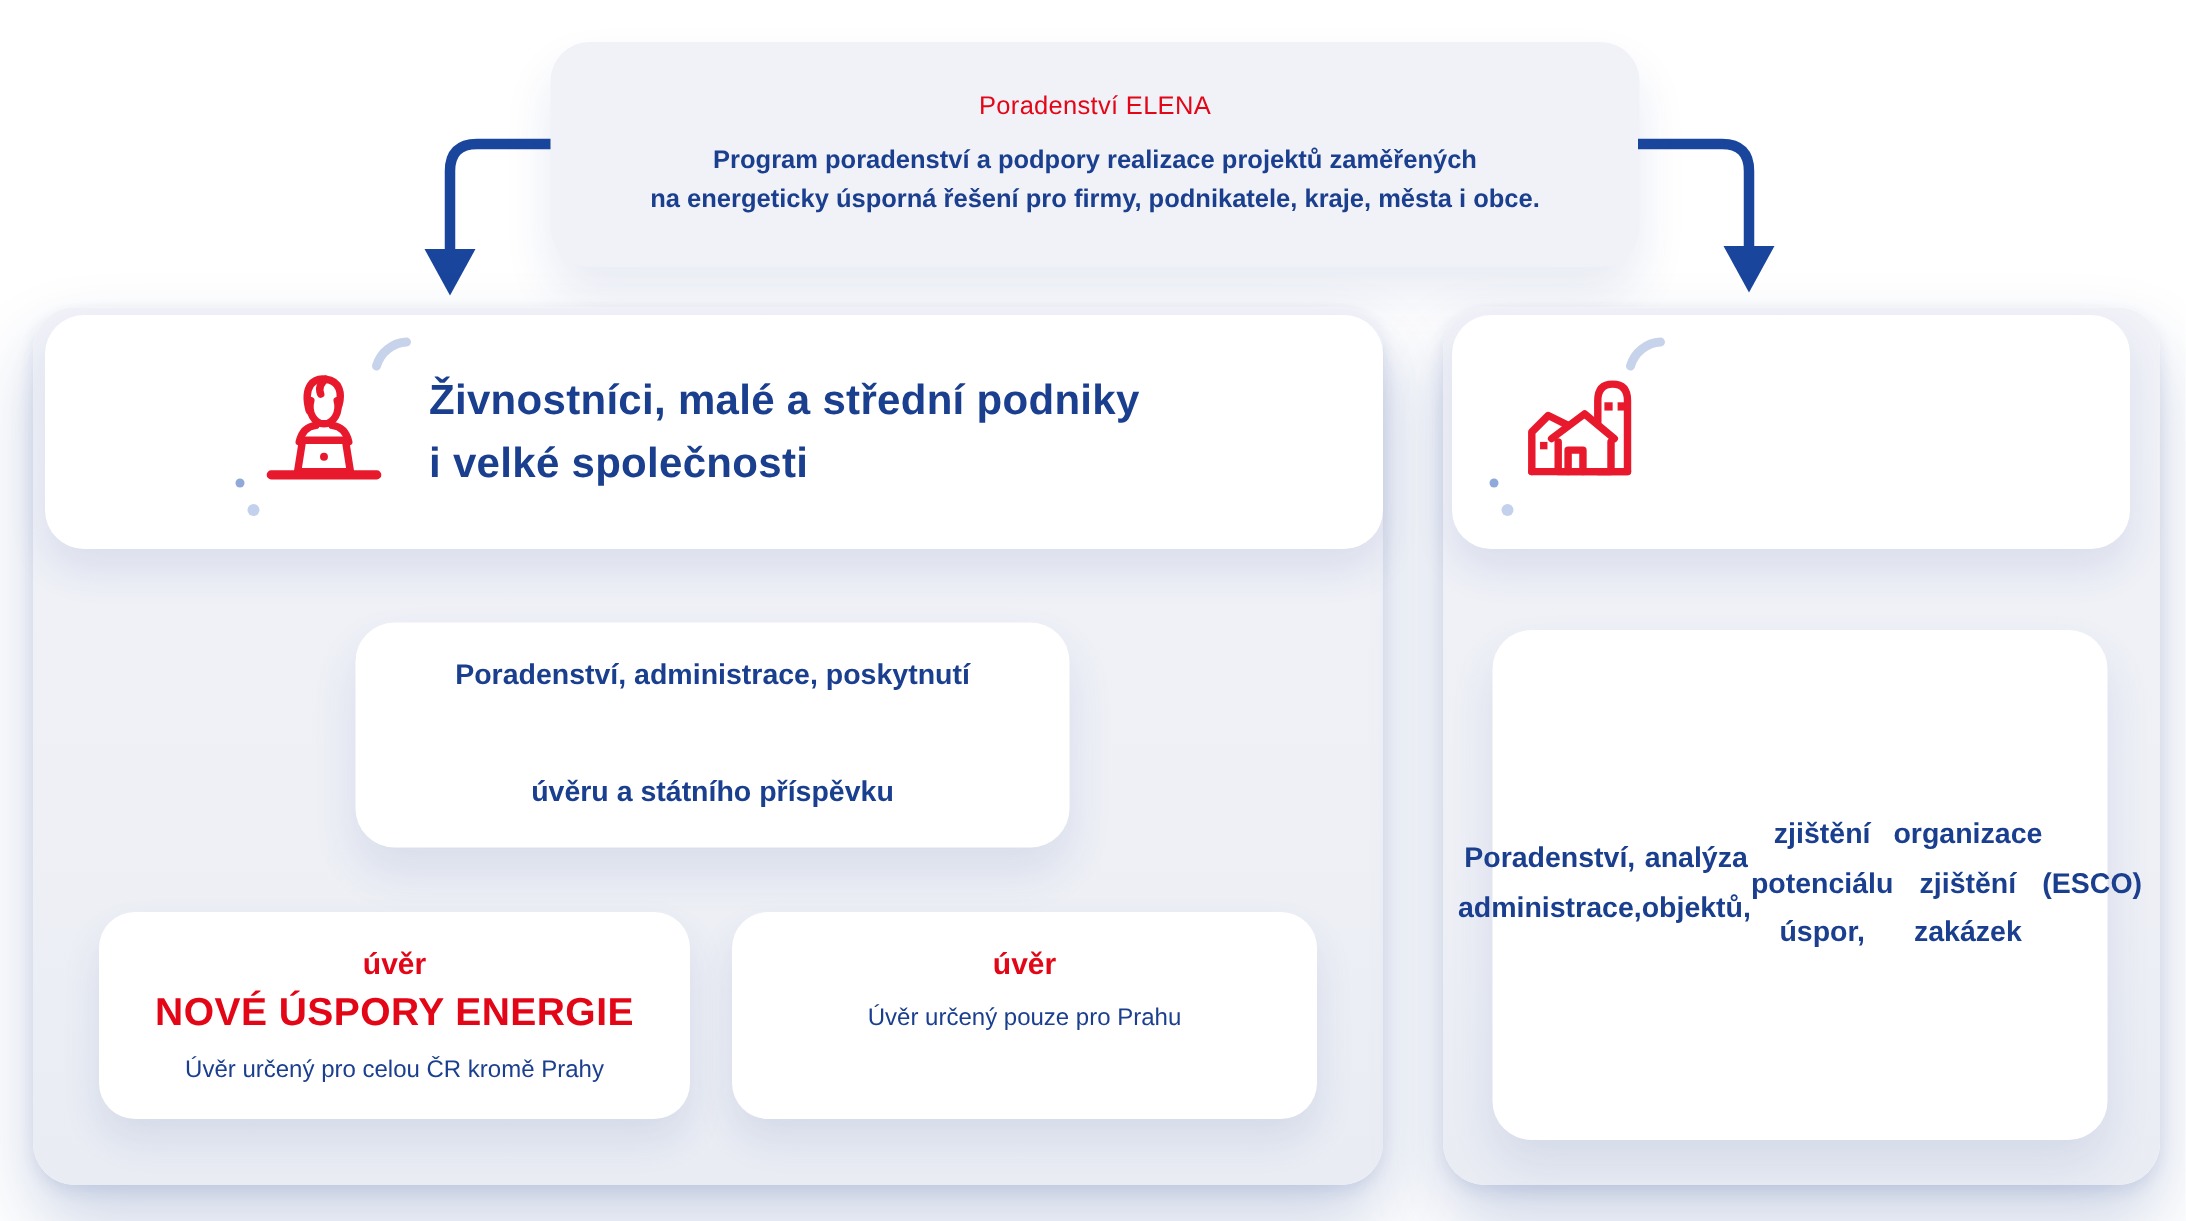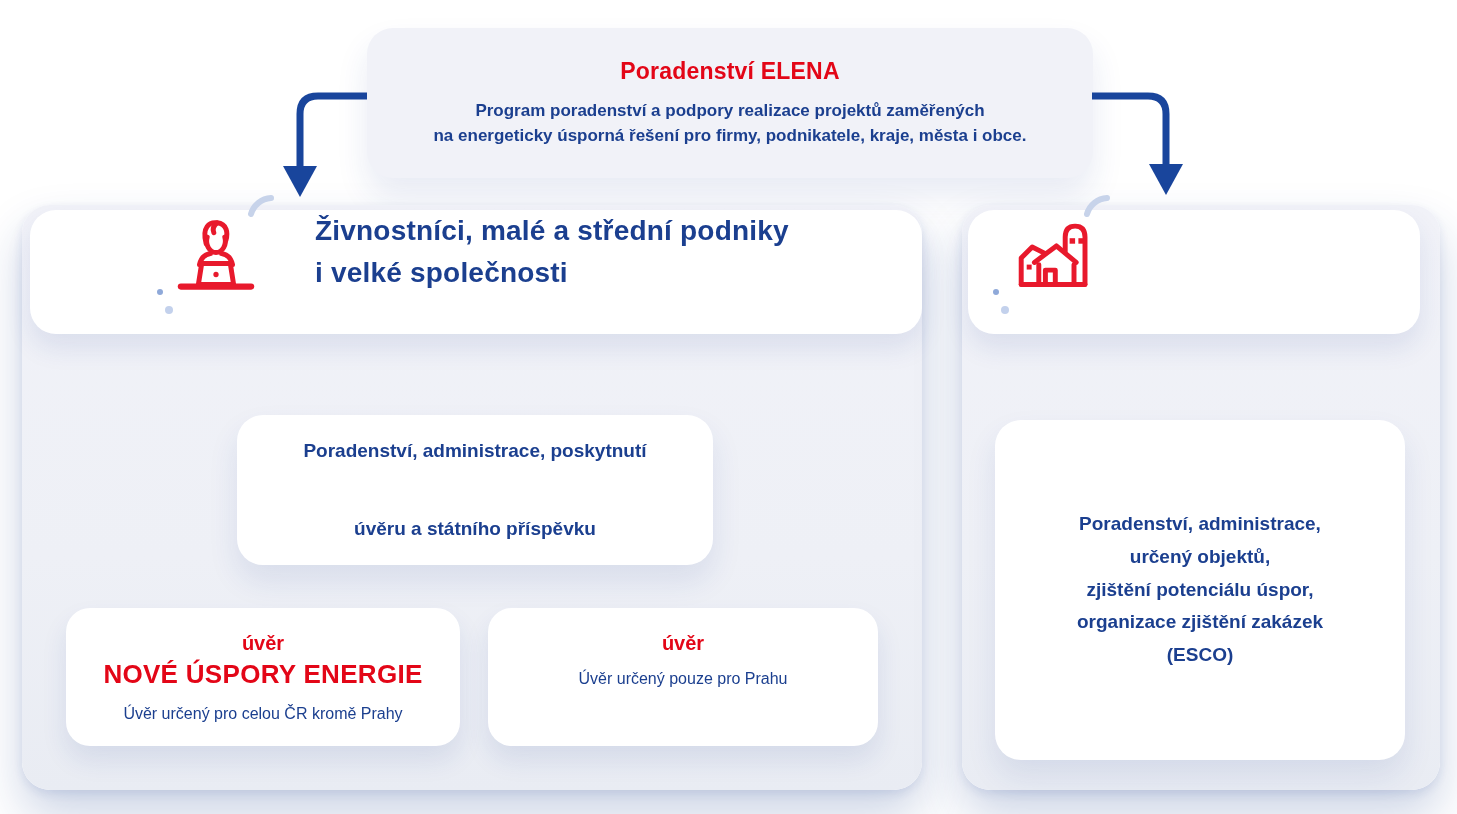--- a/index.html
+++ b/index.html
@@ -15,42 +15,42 @@
   body{margin:0;background:#ffffff;font-family:"Liberation Sans",sans-serif;}
   .stage{position:relative;width:1457px;height:814px;background:#ffffff;overflow:hidden;}
 
   
   .top-box{
     position:absolute;left:367px;top:28px;width:726px;height:150px;
     background:#f1f2f8;border-radius:26px;
     box-shadow:0 18px 32px rgba(27,63,143,0.10);
     display:flex;flex-direction:column;align-items:center;justify-content:center;gap:13px;
   }
-  .top-title{color:var(--red);font-weight:bold;font-size:23px;letter-spacing:.2px;}
+  .top-title{color:var(--red);font-weight:normal;font-size:17px;letter-spacing:.2px;}
   .top-sub{color:var(--navy);font-size:17px;line-height:1.5;text-align:center;font-weight:bold;}
 
   
   .arrows{position:absolute;left:0;top:0;width:1457px;height:814px;pointer-events:none;}
   .arrows path{stroke:var(--arrow);stroke-width:7;fill:none;}
   .arrows polygon{fill:var(--arrow);}
 
   
   .panel{
     position:absolute;top:205px;height:585px;border-radius:28px;
     background:linear-gradient(180deg,#f1f2f8 0%,#eef0f6 60%,#e9ecf3 100%);
     box-shadow:0 26px 48px rgba(27,63,143,0.22), 0 4px 10px rgba(27,63,143,0.10);
   }
   .panel.left{left:22px;width:900px;}
   .panel.right{left:962px;width:478px;}
 
   
   .header-box{
-    position:absolute;top:210px;height:124px;background:#ffffff;border-radius:26px;
+    position:absolute;top:210px;height:156px;background:#ffffff;border-radius:26px;
     box-shadow:0 14px 26px rgba(27,63,143,0.10);
-    display:flex;align-items:flex-start;gap:29px;
+    display:flex;align-items:center;
   }
   .header-box.left{left:30px;width:892px;padding-left:142px;}
   .header-box.right{left:968px;width:452px;padding-left:40px;}
   .icon-wrap{position:relative;width:88px;height:96px;flex:none;margin-right:26px;}
   .icon-wrap svg.main{position:absolute;left:0;top:4px;}
   .decor-arc{position:absolute;right:-22px;top:-16px;}
   .decor-dots{position:absolute;left:-18px;bottom:-12px;}
   .header-title{color:var(--navy);font-weight:bold;font-size:28px;line-height:1.5;letter-spacing:.2px;}
 
   
@@ -72,21 +72,21 @@
   .loan-box.two{left:488px;width:390px;}
   .loan-label{color:var(--red);font-weight:bold;font-size:20px;}
   .loan-name{color:var(--red);font-weight:bold;font-size:26px;margin-top:4px;letter-spacing:.3px;}
   .loan-desc{color:var(--navy);font-size:16px;margin-top:15px;}
 
   
   .esco-box{
     position:absolute;left:995px;top:420px;width:410px;height:340px;
     background:#ffffff;border-radius:26px;
     box-shadow:0 16px 30px rgba(27,63,143,0.10);
-    display:flex;flex-direction:column;align-items:center;justify-content:center;
+    display:flex;flex-direction:row;align-items:center;justify-content:center;
     text-align:center;color:var(--navy);font-weight:bold;font-size:19px;line-height:1.72;
   }
 </style>
 </head>
 <body>
 
 <div class="stage">
 
   <div class="top-box">
     <div class="top-title">Poradenství ELENA</div>
@@ -189,19 +189,19 @@
     <div class="loan-desc">Úvěr určený pro celou ČR kromě Prahy</div>
   </div>
 
   <div class="loan-box two">
     <div class="loan-label">úvěr</div>
     <div class="loan-desc">Úvěr určený pouze pro Prahu</div>
   </div>
 
   <div class="esco-box">
     <div>Poradenství, administrace,</div>
-    <div>určený objektů,</div>
+    <div>analýza objektů,</div>
     <div>zjištění potenciálu úspor,</div>
     <div>organizace zjištění zakázek</div>
     <div>(ESCO)</div>
   </div>
 
 </div>
 
 </body></html>

